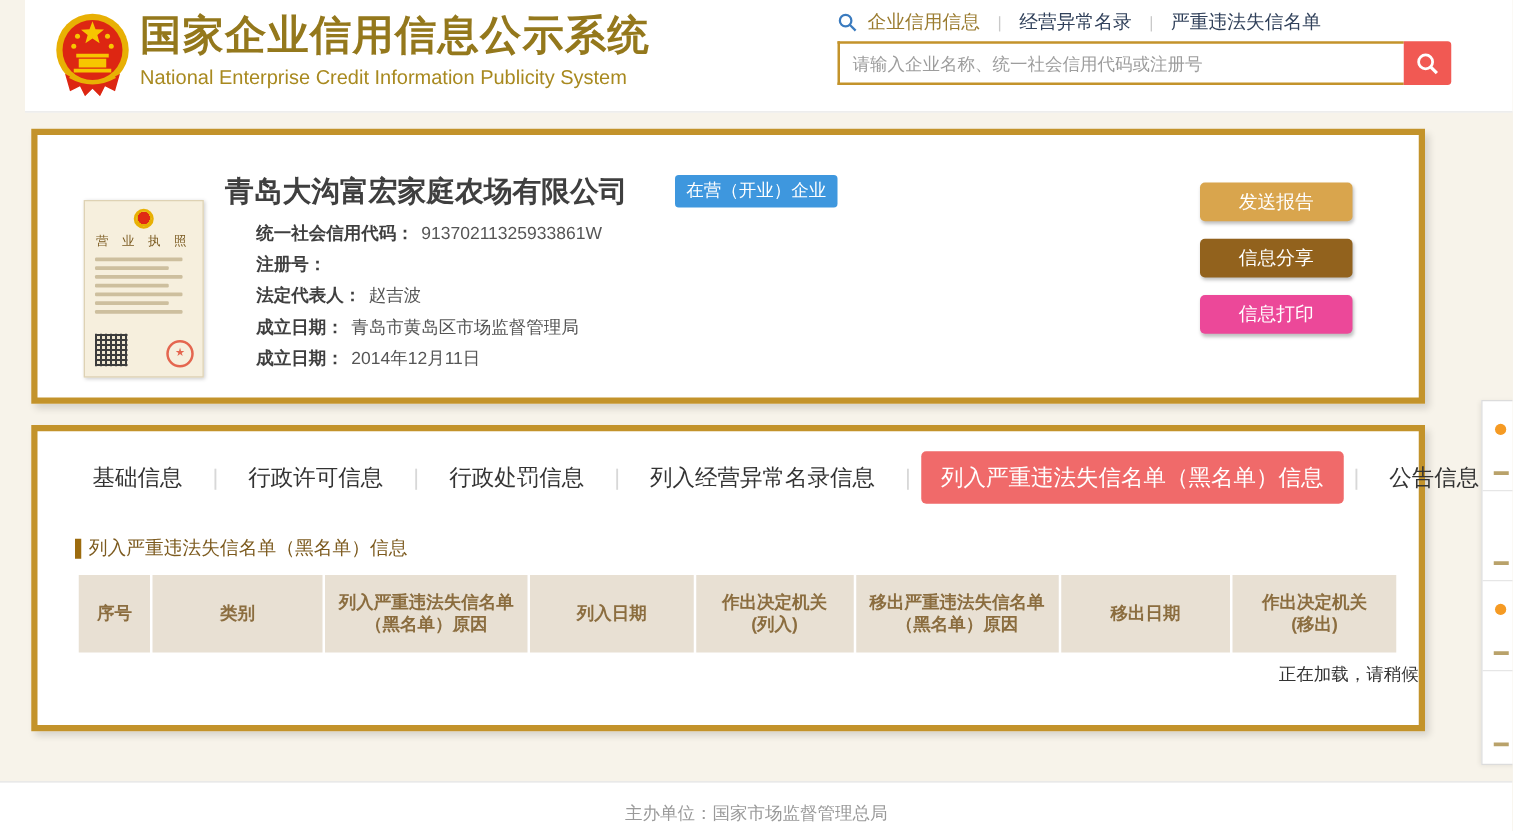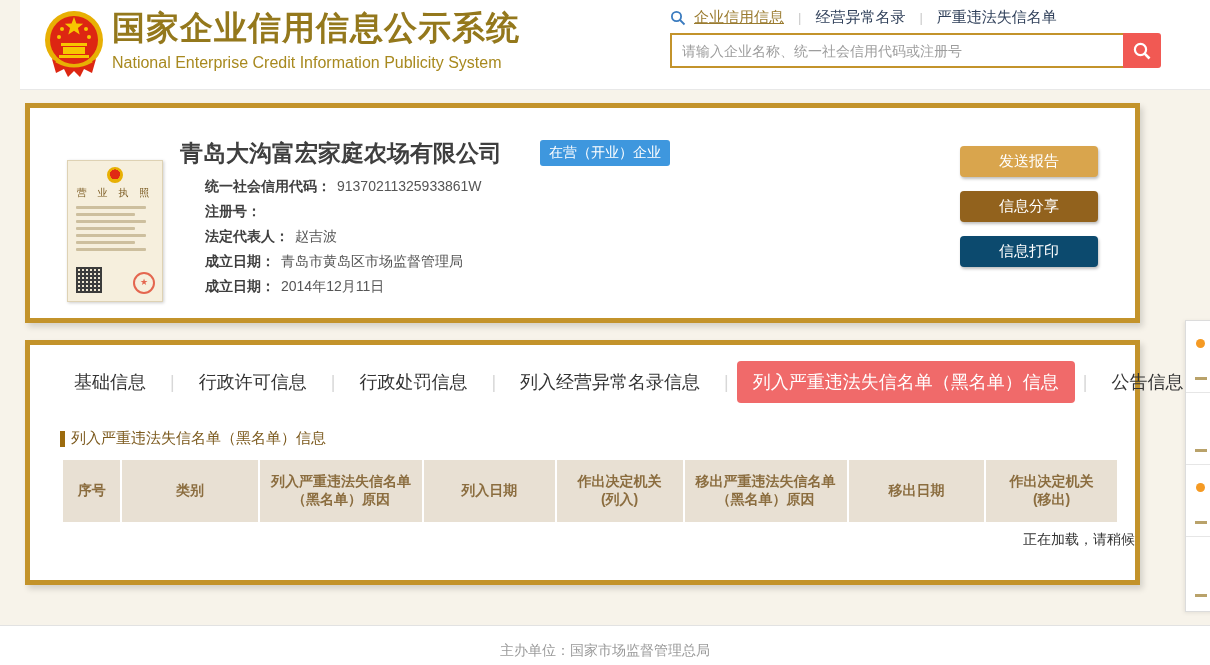--- a/index.html
+++ b/index.html
@@ -11,21 +11,21 @@
   
   .header { position:absolute; top:0; left:12px; width:1210px; height:90px;
     background:#fff; border-bottom:1px solid #e8e8e8; z-index:5;margin-left:8px; }
   .emblem { position:absolute; left:24px; top:7px; width:60px; height:76px; }
   .title-block { position:absolute; left:92px; top:6px; }
   .site-title { font-size:33px; font-weight:700; color:#94781c; letter-spacing:1px; }
   .site-subtitle { font-size:16px; color:#a8891f; margin-top:3px; }
   .top-nav { position:absolute; left:650px; top:8px; display:flex; align-items:center; font-size:15px; }
   .top-nav .nav-sep { color:#c9c9c9; margin:0 14px; font-size:13px; }
   .top-nav a { text-decoration:none; color:#30405a; cursor:pointer; }
-  .top-nav a.active { color:#9a7b2f; text-decoration:underline; }
+  .top-nav a.active { color:#9a7b2f; }
   .nav-mag { margin-right:8px; display:inline-flex; }
   .searchbar { position:absolute; left:650px; top:33px; width:491px; height:25px; display:flex; }
   .search-input { flex:1; height:35px; border:2px solid #c3932b; border-right:none;
     padding:0 10px; font-size:14px; color:#333; outline:none; background:#fff;
     font-family:"Liberation Sans","DejaVu Sans",sans-serif; }
   .search-input::placeholder { color:#9d9d9d; }
   .search-btn { width:38px; height:35px; background:#f15953; border:none; cursor:pointer;
     display:flex; align-items:center; justify-content:center; border-radius:0 3px 3px 0; }
   
   .card { position:absolute; left:25px; width:1115px; background:#fff;
@@ -53,26 +53,26 @@
   
   .company-name { position:absolute; left:150px; top:30px; font-size:23px; font-weight:700; color:#3f3f3f; }
   .status-badge { position:absolute; left:510px; top:32px; background:#3e97de; color:#fff;
     font-size:14px; padding:4px 9px; border-radius:3px; white-space:nowrap; }
   .fields { position:absolute; left:175px; top:66px; font-size:14px; }
   .field-row { height:25px; line-height:25px; }
   .field-row .lbl { font-weight:700; color:#3f3f3f; }
   .field-row .val { color:#555; margin-left:6px; }
   
   .actions { position:absolute; right:37px; top:38px; width:138px; }
-  .act-btn { display:block; width:138px; height:31px; margin-bottom:14px; border:none;
+  .act-btn { display:block; width:122px; height:31px; margin-bottom:14px; border:none;
     border-radius:4px; color:#fff; font-size:15px; cursor:pointer;
     font-family:Liberation Serif, serif; box-shadow:1px 2px 3px rgba(0,0,0,.25); }
   .act-btn.b1 { background:#d9a54d; }
   .act-btn.b2 { background:#92621d; }
-  .act-btn.b3 { background:#0c4a6e; }
+  .act-btn.b3 { background:#ec4899; }
   
   .tabs { display:flex; align-items:center; margin:16px 0 0 28px; font-size:18px; color:#333; }
   .tab { padding:9px 16px; cursor:pointer; white-space:nowrap; }
   .tab.active { background:#f06a6a; color:#fff; border-radius:4px; font-weight:400; }
   .tab-sep { color:#d8d8d8; margin:0 8px; }
   
   .section-title { display:flex; align-items:center; margin:26px 0 12px 30px;
     font-size:15px; color:#7c5a1e; }
   .section-title .bar { width:5px; height:16px; background:#9c6b0e; margin-right:6px; }
   table.blk { border-collapse:separate; border-spacing:2px 0; margin-left:31px; width:1058px; }

